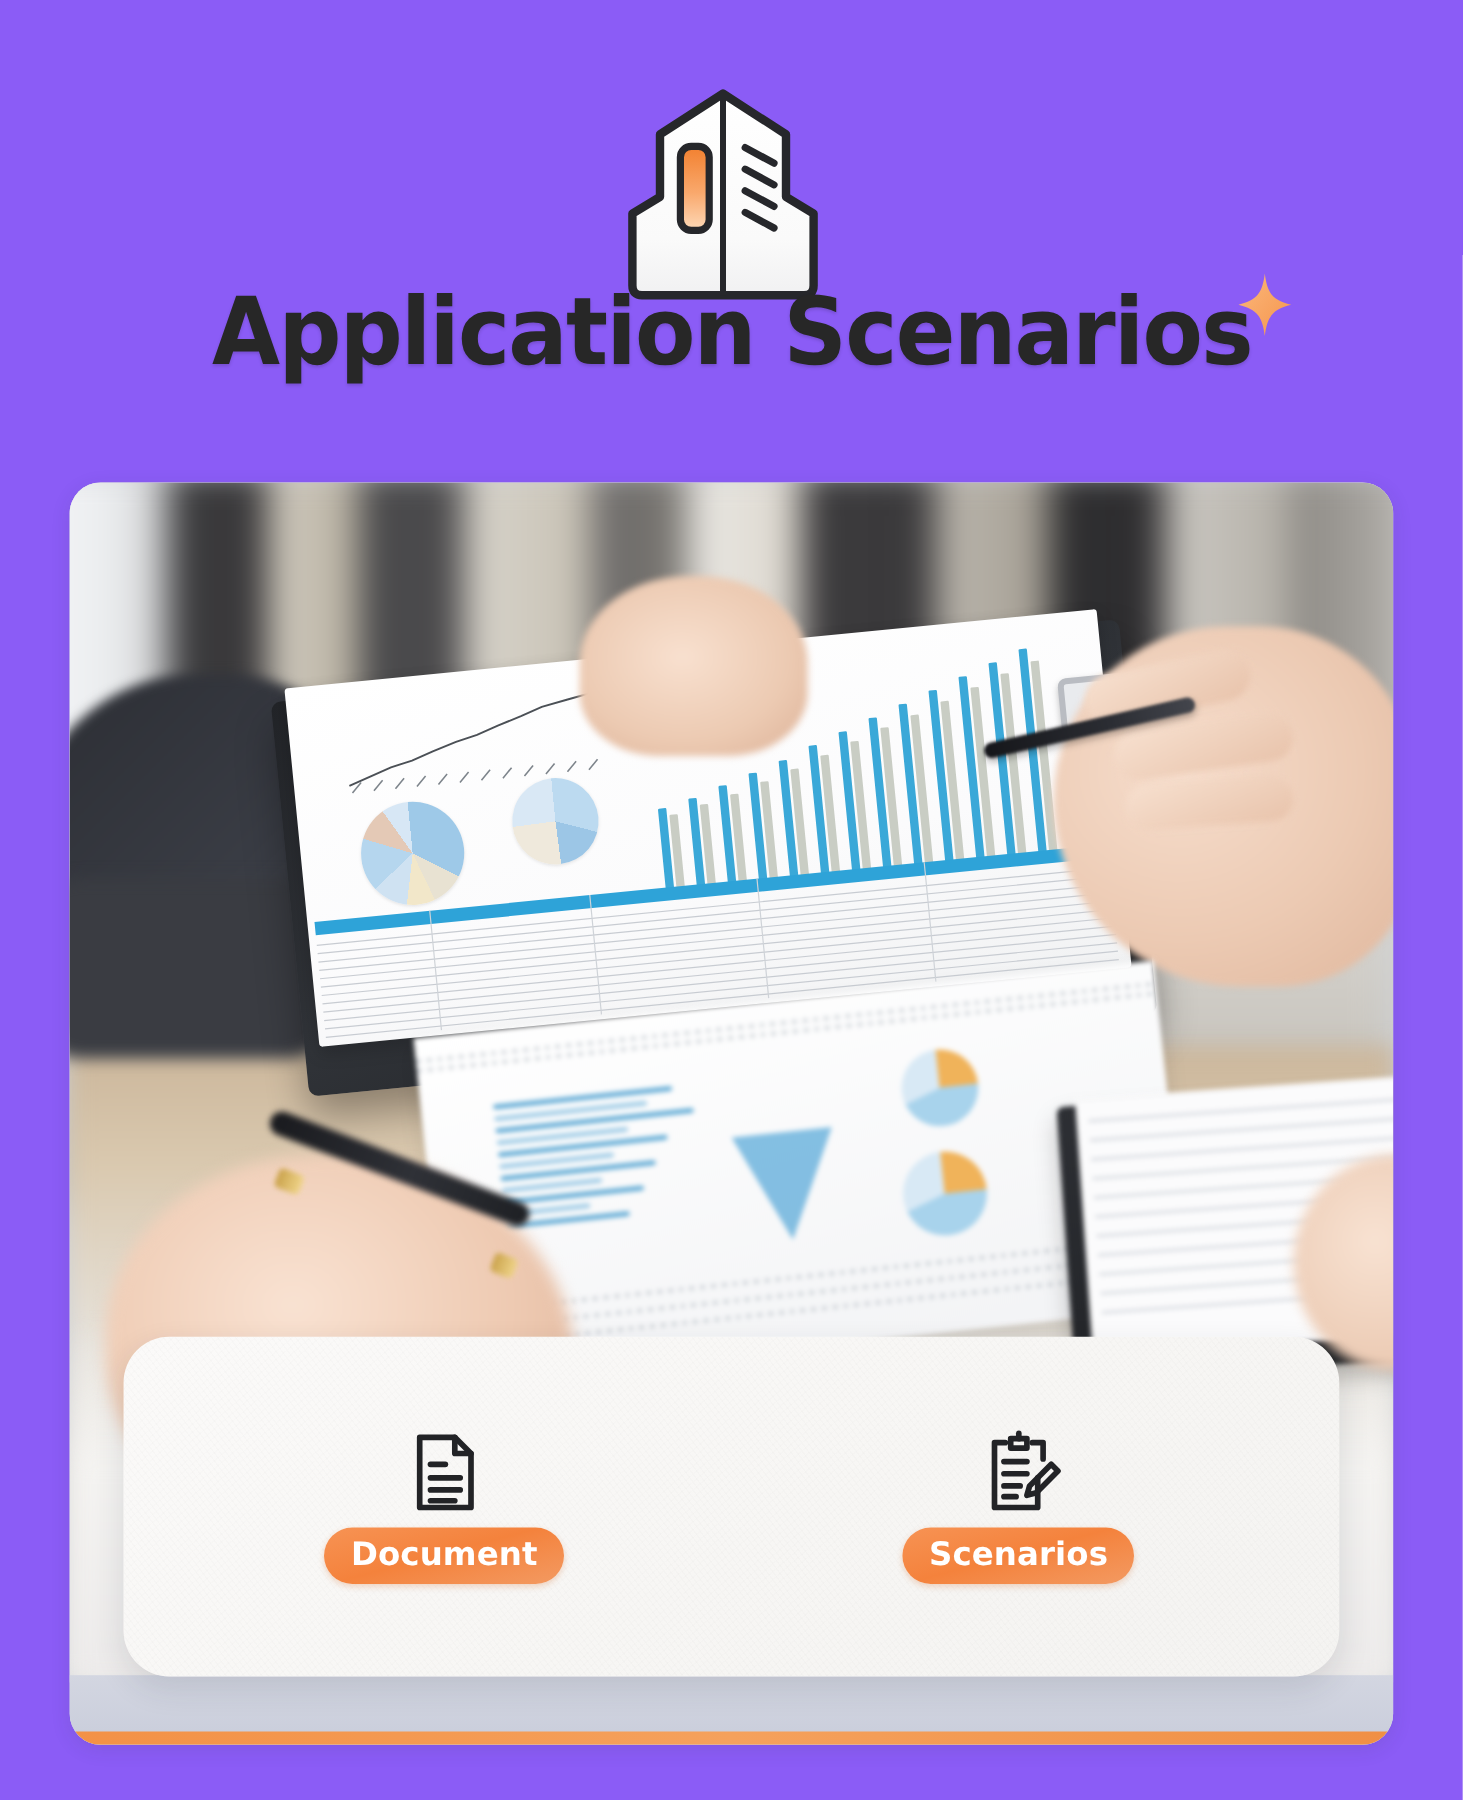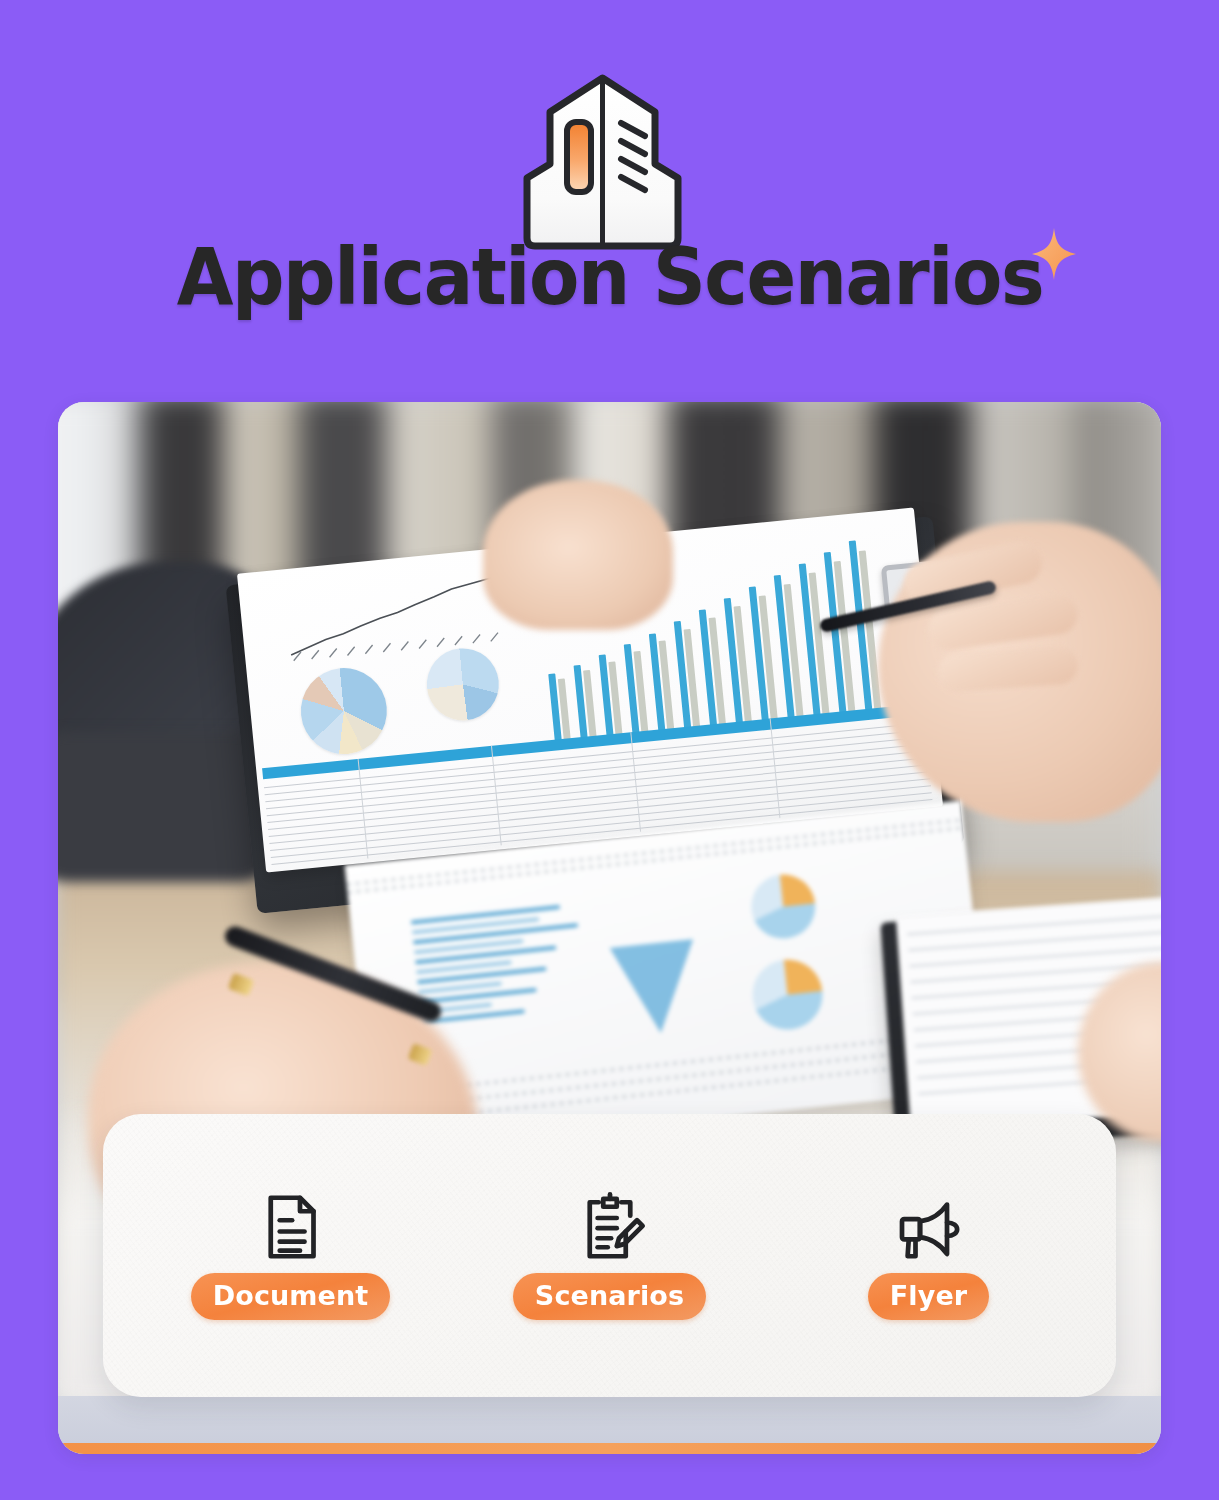--- a/index.html
+++ b/index.html
@@ -566,29 +566,18 @@
             <line x1="21" y1="33" x2="38" y2="33"></line>
             <line x1="21" y1="42" x2="33" y2="42"></line>
             <line x1="21" y1="50" x2="30" y2="50"></line>
             <path d="M56 26 L61 31 L45 47 L38 49 L40 42 Z"></path>
           </svg>
         </div>
         <span class="pill">Scenarios</span>
       </div>
 
 
-      <div class="item">
-        <div class="item-icon">
-          <svg viewBox="0 0 64 64" xmlns="http://www.w3.org/2000/svg" fill="none" stroke="#222326" stroke-width="4.2" stroke-linecap="round" stroke-linejoin="round">
-            <path d="M48 12 C41 22 32 26 24 27 L24 41 C32 42 41 46 48 56 Z"></path>
-            <rect x="8" y="25" width="16" height="18" rx="2"></rect>
-            <path d="M48 28 C54 28 57 31 57 34 C57 37 54 40 48 40"></path>
-            <path d="M14 43 L13 58 H20 L20 43"></path>
-          </svg>
-        </div>
-        <span class="pill">Flyer</span>
-      </div>
 
 
     </div>
   </div>
 
 </div>
 
 </body></html>

